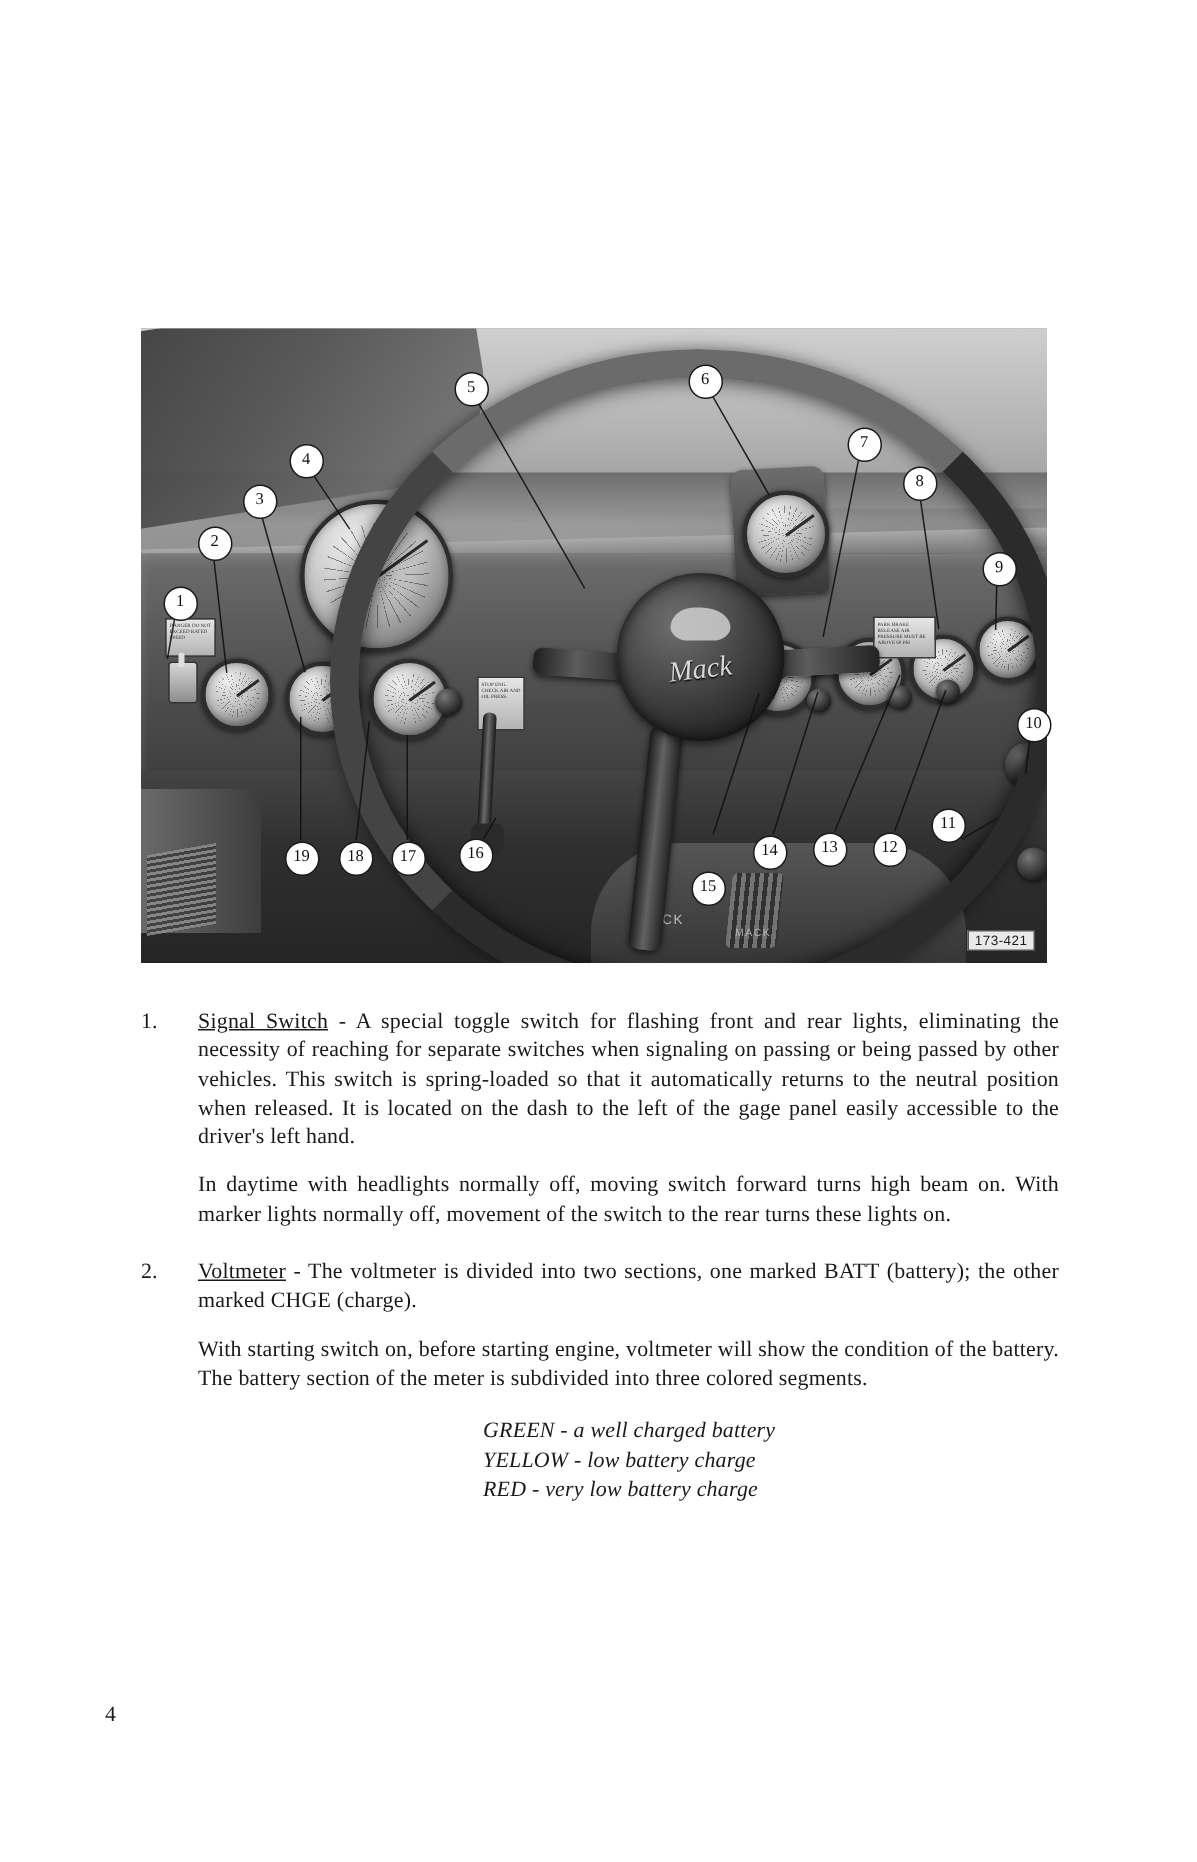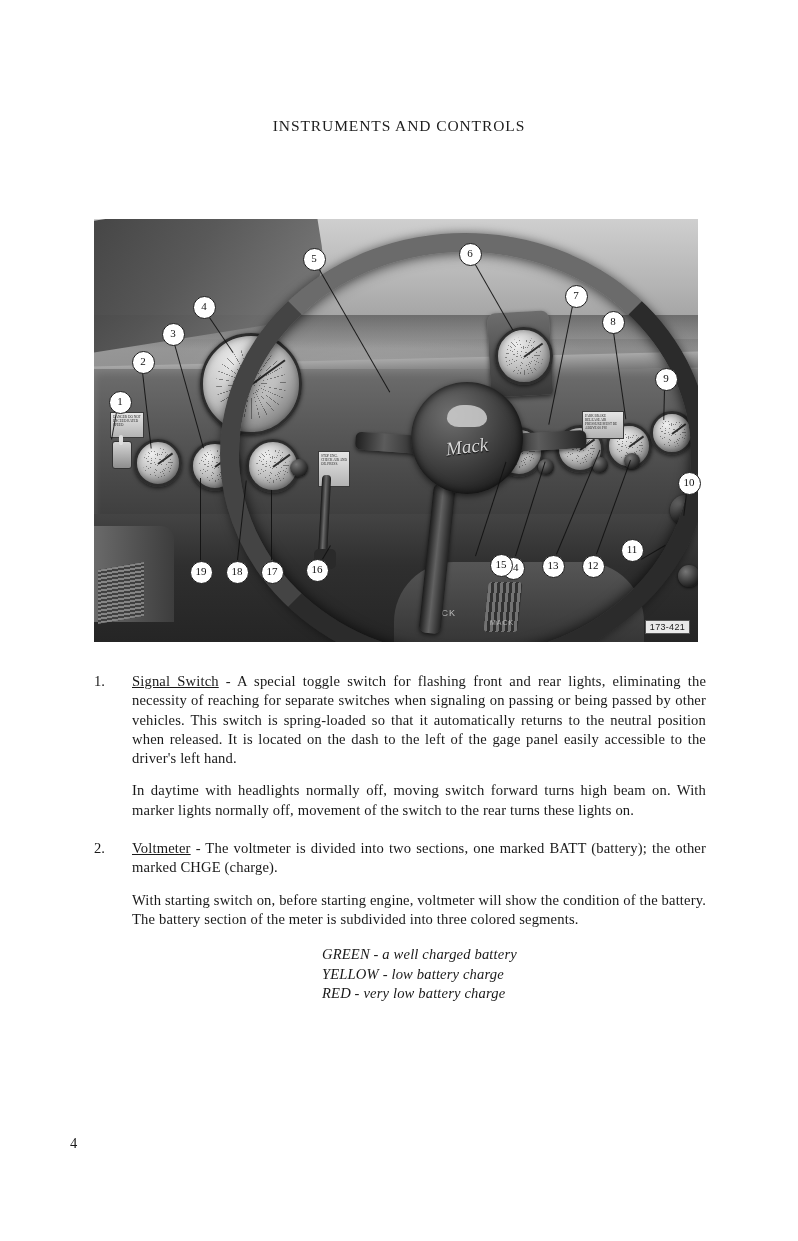--- a/index.html
+++ b/index.html
@@ -391,21 +391,20 @@
     top: 1135px;
     font-size: 14.5px;
     color: #1a1a1a;
   }
 </style>
 </head>
 <body>
 
 <div class="page">
 
-  <div class="page-heading">INSTRUMENTS AND CONTROLS</div>
 
   <div class="photo">
     <div class="photo-bg"></div>
     <div class="upper-band"></div>
     <div class="upper-band-shadow"></div>
     <div class="cab-corner"></div>
 
     <div class="dash-top-edge"></div>
     <div class="dash"></div>
     <div class="lower-floor"></div>
@@ -513,21 +512,21 @@
       <div class="callout" style="left: 677.5px; top: 471.5px;">10</div>
       <div class="leader" style="left: 640.912px; top: 559.169px; width: 27.9462px; transform: rotate(-30.4655deg);"></div>
       <div class="callout" style="left: 620.5px; top: 539px;">11</div>
       <div class="leader" style="left: 595.914px; top: 554.186px; width: 100.165px; transform: rotate(-70.1046deg);"></div>
       <div class="callout" style="left: 581.5px; top: 554.5px;">12</div>
       <div class="leader" style="left: 556.43px; top: 554.387px; width: 113.115px; transform: rotate(-67.3448deg);"></div>
       <div class="callout" style="left: 541.5px; top: 554.5px;">13</div>
       <div class="leader" style="left: 515.448px; top: 556.029px; width: 98.5636px; transform: rotate(-72.5528deg);"></div>
       <div class="callout" style="left: 501.5px; top: 556.5px;">14</div>
       <div class="leader" style="left: 474.543px; top: 556.059px; width: 98.8676px; transform: rotate(-72.0576deg);"></div>
-      <div class="callout" style="left: 460.5px; top: 554px; margin-left: 29px;">15</div>
+      <div class="callout" style="left: 460.5px; top: 581px;">15</div>
       <div class="leader" style="left: 321.795px; top: 559.067px; width: 16.2849px; transform: rotate(-59.7436deg);"></div>
       <div class="callout" style="left: 305.5px; top: 558.5px;">16</div>
       <div class="leader" style="left: 271px; top: 559.5px; width: 69.5px; transform: rotate(-90deg);"></div>
       <div class="callout" style="left: 260.5px; top: 560.5px;">17</div>
       <div class="leader" style="left: 237.256px; top: 559.569px; width: 80.0478px; transform: rotate(-83.7289deg);"></div>
       <div class="callout" style="left: 225.5px; top: 560.5px;">18</div>
       <div class="leader" style="left: 200px; top: 559.5px; width: 81.5px; transform: rotate(-90deg);"></div>
       <div class="callout" style="left: 189.5px; top: 560.5px;">19</div>
     </div>
 

